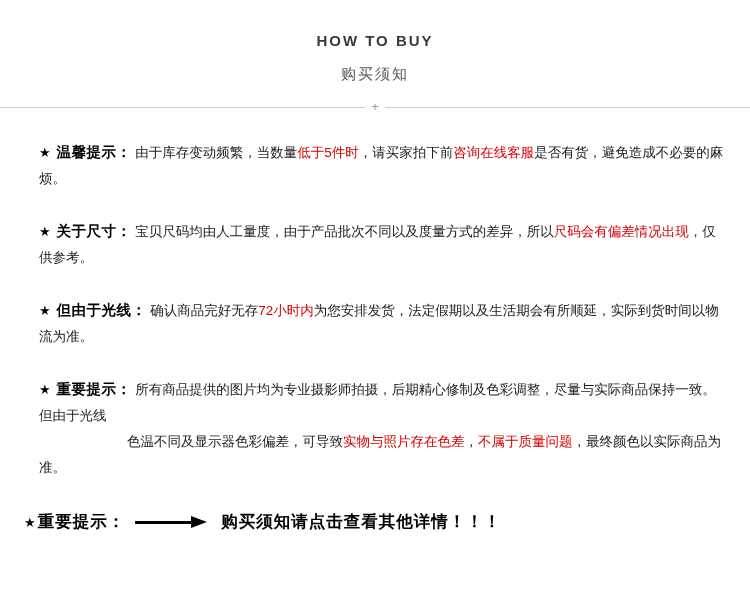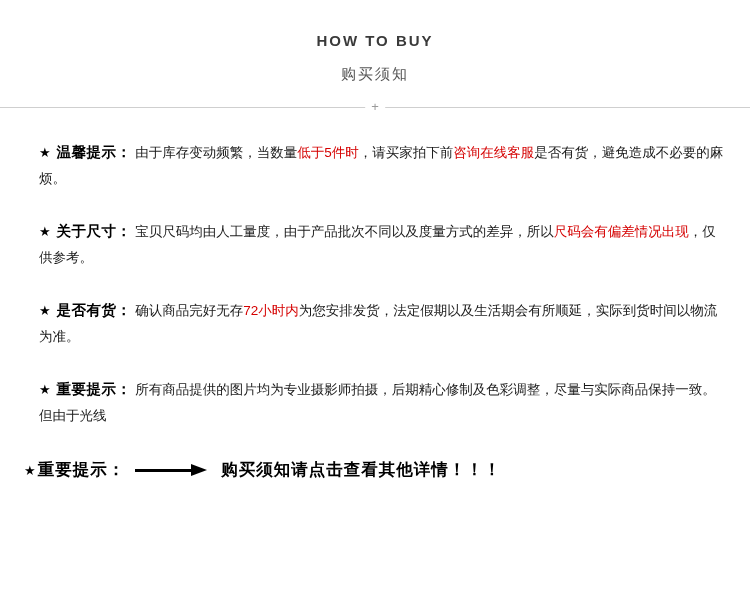--- a/index.html
+++ b/index.html
@@ -177,30 +177,33 @@
       <div class="item-line">
         <span class="star">★</span>
         <span class="label">关于尺寸：</span>
         <span class="body-text">宝贝尺码均由人工量度，由于产品批次不同以及度量方式的差异，所以</span><span class="body-text red">尺码会有偏差情况出现</span><span class="body-text">，仅供参考。</span>
       </div>
     </div>
 
     <div class="item">
       <div class="item-line">
         <span class="star">★</span>
-        <span class="label">是否有货：</span>
+        <span class="label">但由于光线：</span>
         <span class="body-text">确认商品完好无存</span><span class="body-text red">72小时内</span><span class="body-text">为您安排发货，法定假期以及生活期会有所顺延，实际到货时间以物流为准。</span>
       </div>
     </div>
 
     <div class="item">
       <div class="item-line">
         <span class="star">★</span>
         <span class="label">重要提示：</span>
         <span class="body-text">所有商品提供的图片均为专业摄影师拍摄，后期精心修制及色彩调整，尽量与实际商品保持一致。但由于光线</span>
+      </div>
+      <div class="item-line">
+        <span class="indent"></span><span class="body-text">色温不同及显示器色彩偏差，可导致</span><span class="body-text red">实物与照片存在色差</span><span class="body-text">，</span><span class="body-text red">不属于质量问题</span><span class="body-text">，最终颜色以实际商品为准。</span>
       </div>
     </div>
 
 
   </div>
 
   <div class="footer-note">
     <span class="star">★</span>
     <span class="footer-label">重要提示：</span>
     <span class="arrow">

